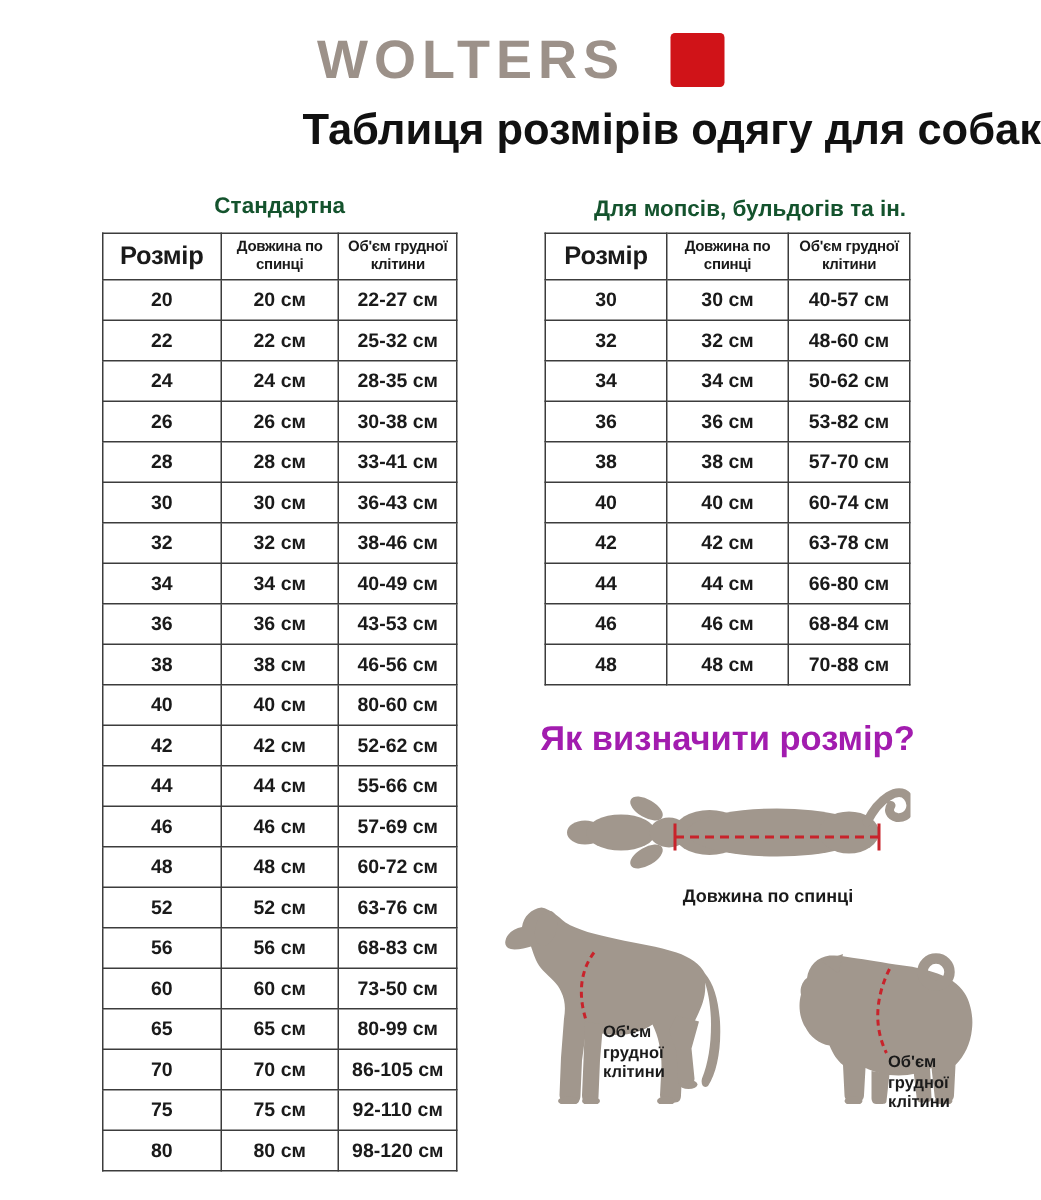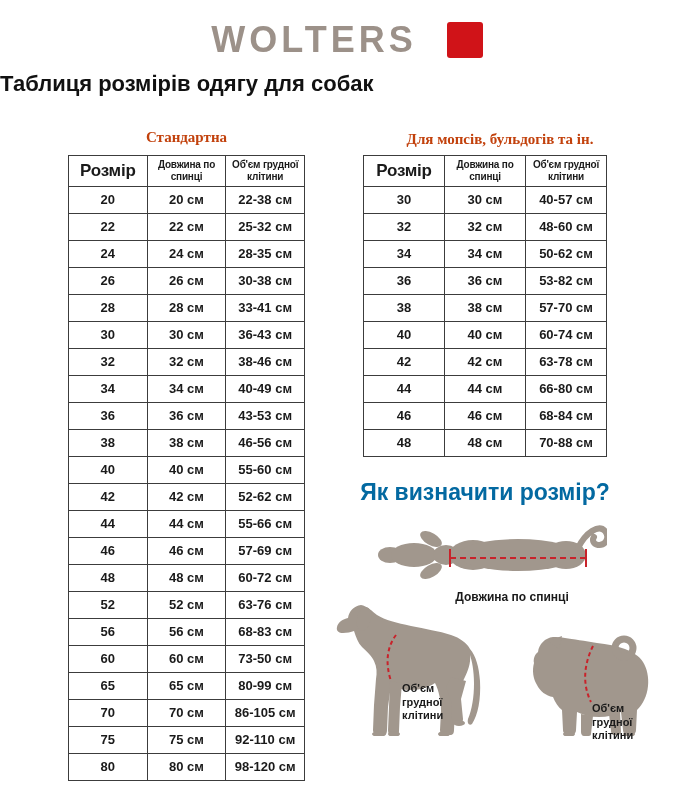--- a/index.html
+++ b/index.html
@@ -5,34 +5,34 @@
   html,body{margin:0;padding:0;background:#ffffff;}
   .canvas{
     position:relative;width:694px;height:800px;background:#ffffff;
     font-family:"Liberation Sans",sans-serif;color:#1a1a1a;overflow:hidden;
   }
   
   .logo{position:absolute;top:22px;left:0;width:694px;display:flex;justify-content:center;align-items:center;gap:30px;}
   .logo-text{font-size:36px;font-weight:700;letter-spacing:4px;color:#9c9189;line-height:36px;}
   .logo-square{width:36px;height:36px;background:#d01318;border-radius:3px;}
   
-  .page-title{position:absolute;top:71px;left:0;width:694px;text-align:left;font-size:22px;font-weight:700;color:#111;}
-  .col-title{position:absolute;font-size:15px;font-weight:700;text-align:center;color:#c2410c;font-family:Liberation Serif, serif;}
+  .page-title{position:absolute;top:71px;left:0;width:694px;text-align:right;font-size:29px;font-weight:700;color:#111;}
+  .col-title{position:absolute;font-size:15px;font-weight:700;text-align:center;color:#14532d;}
   .col-title.left{left:68px;top:129px;width:237px;}
   .col-title.right{left:378px;top:131px;width:244px;}
   
   table.size-table{position:absolute;border-collapse:collapse;table-layout:fixed;background:#fff;}
   table.size-table.left{left:68px;top:155px;width:237px;}
   table.size-table.right{left:363px;top:155px;width:244px;}
   table.size-table th,table.size-table td{border:1px solid #3c3c3c;text-align:center;vertical-align:middle;font-weight:700;color:#1a1a1a;}
   table.size-table th{font-size:10px;line-height:12px;padding:3px 2px;letter-spacing:-0.2px;height:24px;}
   table.size-table th:first-child{font-size:17px;}
   table.size-table td{font-size:13px;line-height:16px;padding:5px 2px;}
   
-  .howto-title{position:absolute;left:352px;top:479px;width:266px;text-align:center;font-size:23px;font-weight:700;color:#0369a1;}
+  .howto-title{position:absolute;left:352px;top:479px;width:266px;text-align:center;font-size:23px;font-weight:700;color:#a21caf;}
   .howto{position:absolute;left:330px;top:478px;width:364px;height:300px;}
   .howto svg{position:absolute;display:block;}
   .svg-topdog{left:48px;top:44px;}
   .svg-dane{left:3px;top:125px;}
   .svg-bulldog{left:199px;top:156px;}
   .back-label{position:absolute;left:0;top:112px;width:364px;text-align:center;font-size:12px;font-weight:700;color:#1a1a1a;}
   .chest-label{position:absolute;font-size:11px;font-weight:700;line-height:13.5px;color:#1a1a1a;}
   .chest-label.dane{left:72px;top:204px;}
   .chest-label.bulldog{left:262px;top:224px;}
 </style>
@@ -56,21 +56,21 @@
         <tr>
           <th>Розмір</th>
           <th>Довжина по спинці</th>
           <th>Об'єм грудної клітини</th>
         </tr>
       </thead>
       <tbody>
         <tr>
           <td>20</td>
           <td>20 см</td>
-          <td>22-38 см</td>
+          <td>22-27 см</td>
         </tr>
         <tr>
           <td>22</td>
           <td>22 см</td>
           <td>25-32 см</td>
         </tr>
         <tr>
           <td>24</td>
           <td>24 см</td>
           <td>28-35 см</td>
@@ -106,21 +106,21 @@
           <td>43-53 см</td>
         </tr>
         <tr>
           <td>38</td>
           <td>38 см</td>
           <td>46-56 см</td>
         </tr>
         <tr>
           <td>40</td>
           <td>40 см</td>
-          <td>55-60 см</td>
+          <td>80-60 см</td>
         </tr>
         <tr>
           <td>42</td>
           <td>42 см</td>
           <td>52-62 см</td>
         </tr>
         <tr>
           <td>44</td>
           <td>44 см</td>
           <td>55-66 см</td>

